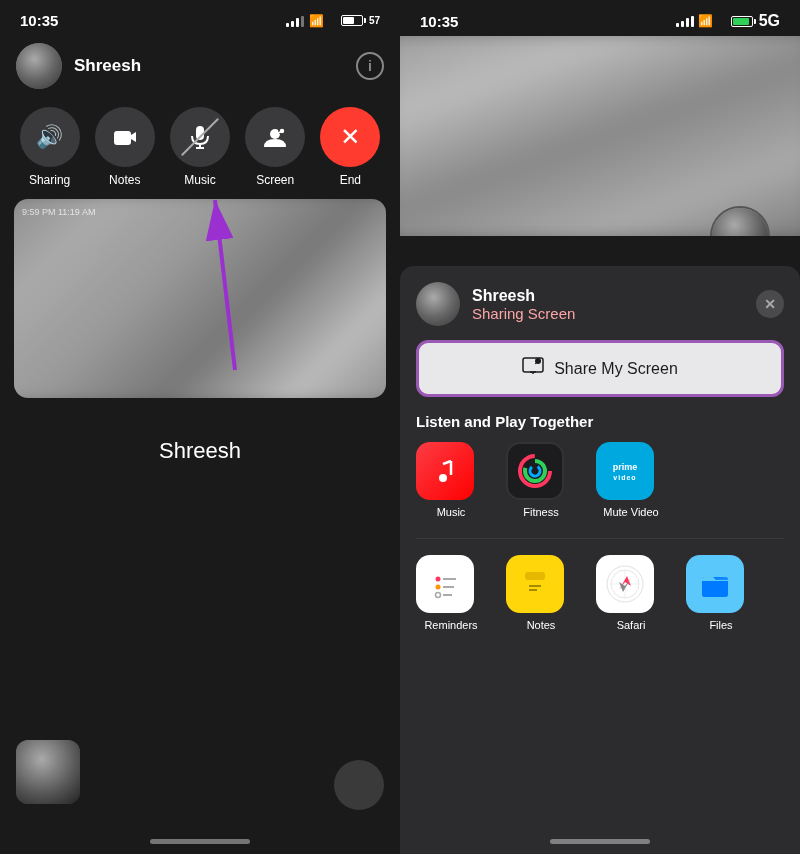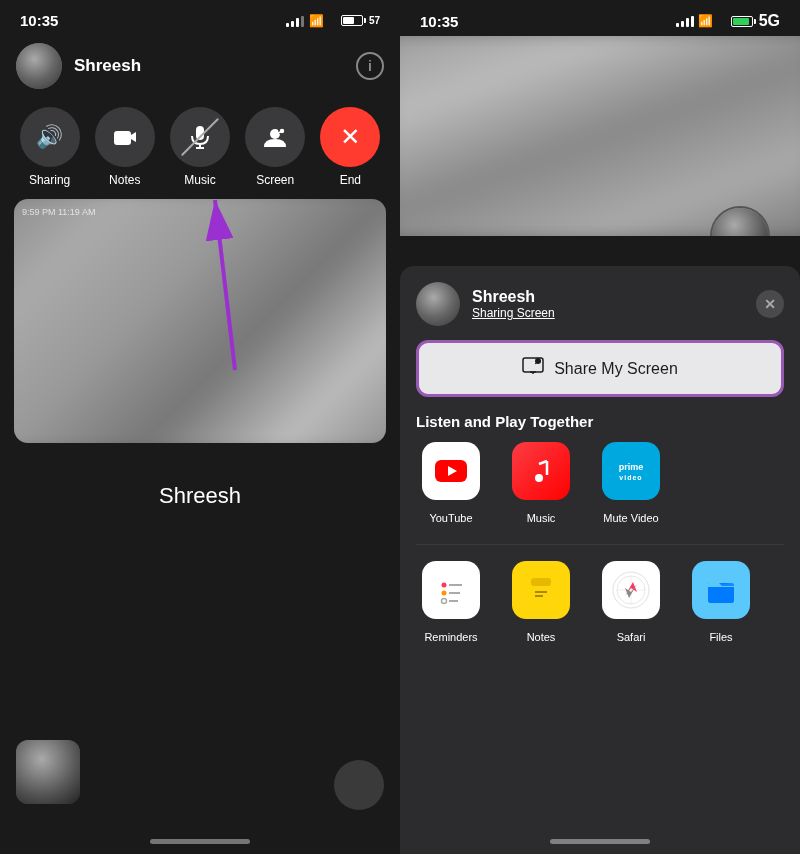--- a/index.html
+++ b/index.html
@@ -127,21 +127,21 @@
       background: #ff3b30;
     }
 
     .ctrl-label {
       color: white;
       font-size: 12px;
     }
 
     .video-area {
       margin: 0 14px;
-      height: 244px;
+      height: 199px;
       background: #2c2c2e;
       border-radius: 14px;
       overflow: hidden;
       position: relative;
     }
 
     .video-blur {
       width: 100%;
       height: 100%;
       background: linear-gradient(135deg, #888 0%, #aaa 20%, #999 40%, #777 60%, #bbb 80%, #888 100%);
@@ -281,23 +281,22 @@
       flex: 1;
     }
 
     .sheet-name {
       color: white;
       font-size: 16px;
       font-weight: 600;
     }
 
     .sheet-sub {
-      color: #ffffff;
-      font-size: 12px;
-      text-decoration: underline;
+      color: #fca5a5;
+      font-size: 15px;
     }
 
     .close-btn {
       width: 28px;
       height: 28px;
       border-radius: 50%;
       background: #4a4a4c;
       display: flex;
       align-items: center;
       justify-content: center;
@@ -336,22 +335,21 @@
     .apps-row {
       display: flex;
       gap: 20px;
       margin-bottom: 20px;
       justify-content: flex-start;
     }
 
     .app-item {
       display: flex;
       flex-direction: column;
-      align-items: center;
-      gap: 12px;
+      gap: 6px;
       width: 70px;
     }
 
     .app-icon {
       width: 58px;
       height: 58px;
       border-radius: 14px;
       display: flex;
       align-items: center;
       justify-content: center;
@@ -586,41 +584,42 @@
           <path d="M13 7 Q16 5 16 4" stroke="#1c1c1e" stroke-width="1" fill="none"></path>
         </svg>
       </span>
       <span>Share My Screen</span>
     </div>
 
     <div class="section-title">Listen and Play Together</div>
 
     <div class="apps-row">
 
-      <div class="app-item">
-        <div class="app-icon youtube">
-          <svg width="32" height="22" viewBox="0 0 32 22">
-            <rect x="0" y="0" width="32" height="22" rx="6" fill="#ff0000"></rect>
-            <polygon points="13,6 22,11 13,16" fill="white"></polygon>
-          </svg>
-        </div>
-        <span class="app-label">YouTube</span>
-      </div>
 
       <div class="app-item">
         <div class="app-icon music" style="background:linear-gradient(135deg,#fc3c44,#f00);">
           <svg width="28" height="28" viewBox="0 0 28 28">
             <path d="M20 4 L20 18" stroke="white" stroke-width="2.5"></path>
             <path d="M12 7 L20 4" stroke="white" stroke-width="2.5"></path>
             <circle cx="12" cy="21" r="4" fill="white"></circle>
           </svg>
         </div>
         <span class="app-label">Music</span>
       </div>
 
+      <div class="app-item">
+        <div class="app-icon fitness">
+          <svg width="40" height="40" viewBox="0 0 40 40">
+            <circle cx="20" cy="20" r="15" stroke="#ff375f" stroke-width="4" fill="none" stroke-dasharray="70 94"></circle>
+            <circle cx="20" cy="20" r="10" stroke="#30d158" stroke-width="4" fill="none" stroke-dasharray="50 63" transform="rotate(-90 20 20)"></circle>
+            <circle cx="20" cy="20" r="5" stroke="#0af" stroke-width="3" fill="none" stroke-dasharray="25 31" transform="rotate(-60 20 20)"></circle>
+          </svg>
+        </div>
+        <span class="app-label">Fitness</span>
+      </div>
 
       <div class="app-item">
         <div class="app-icon prime" style="background:#00a8e0; flex-direction:column; align-items:center; justify-content:center; gap:2px;">
           <span style="color:white; font-size:9px; font-weight:700; letter-spacing:0px;">prime</span>
           <span style="color:white; font-size:7px; font-weight:700; letter-spacing:1px;">video</span>
         </div>
         <span class="app-label">Mute Video</span>
       </div>
     </div>
 

